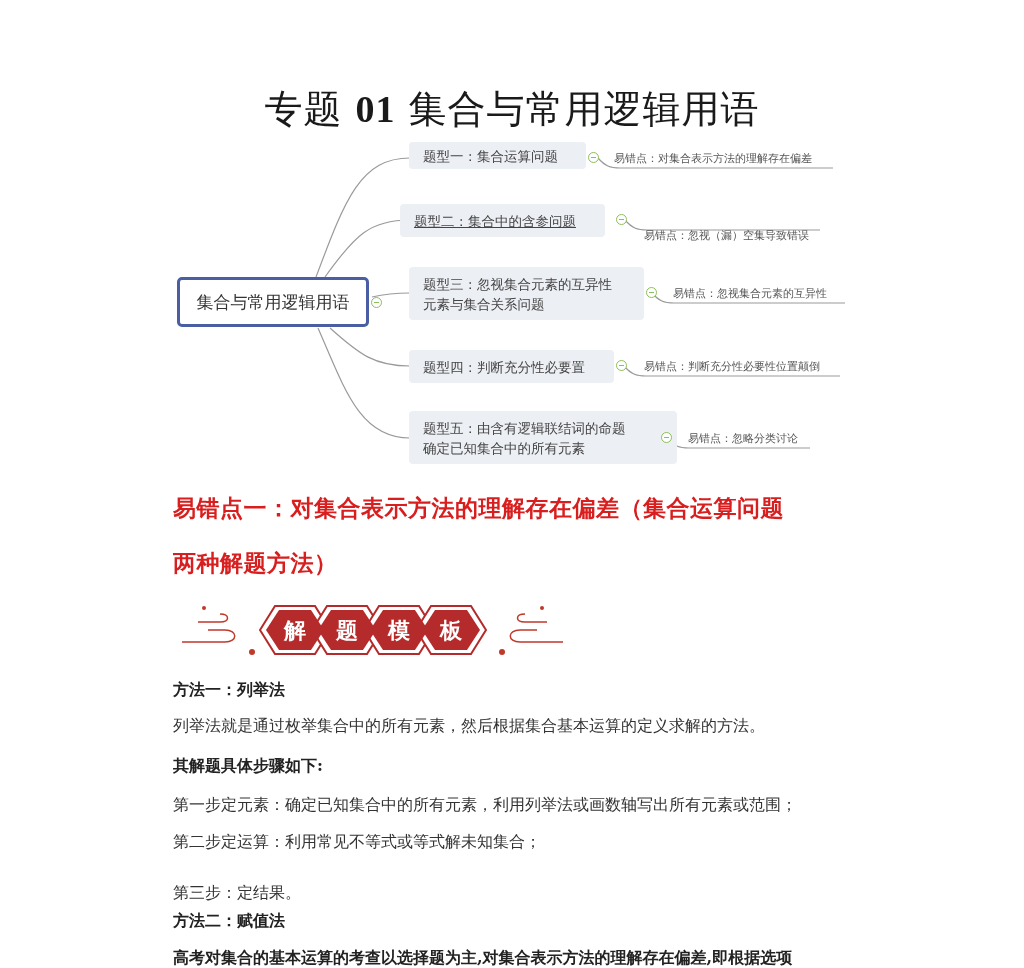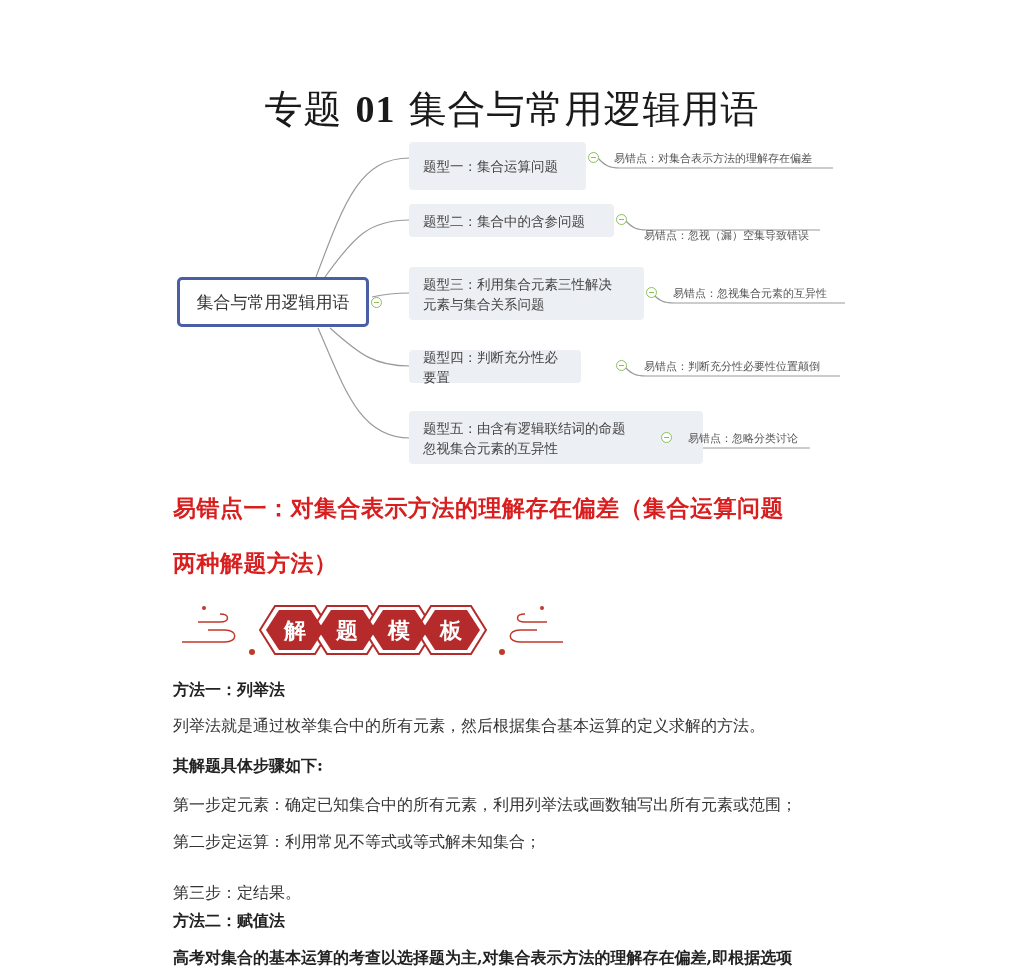--- a/index.html
+++ b/index.html
@@ -51,48 +51,48 @@
     <path d="M624,366 C631,374 636,376 646,376 L840,376"></path>
     <path d="M667,438 C674,446 679,448 689,448 L810,448"></path>
   </g>
 </svg>
 
 <div class="abs root-node">
   <span>集合与常用逻辑用语</span>
 </div>
 <div class="abs toggle" style="left:371px;top:297px;"></div>
 
-<div class="abs topic" style="left:409px;top:142px;width:177px;height:48px;">
+<div class="abs topic" style="left:409px;top:142px;width:177px;height:27px;">
   <span>题型一：集合运算问题</span>
 </div>
 <div class="abs toggle" style="left:588px;top:152px;"></div>
 <div class="abs pitfall" style="left:614px;top:151px;">易错点：对集合表示方法的理解存在偏差</div>
 
-<div class="abs topic" style="left:409px;top:204px;width:205px;height:33px;">
+<div class="abs topic" style="left:400px;top:204px;width:205px;height:33px;text-decoration:underline;">
   <span>题型二：集合中的含参问题</span>
 </div>
 <div class="abs toggle" style="left:616px;top:214px;"></div>
 <div class="abs pitfall" style="left:644px;top:228px;">易错点：忽视（漏）空集导致错误</div>
 
 <div class="abs topic" style="left:409px;top:267px;width:235px;height:53px;flex-direction:column;align-items:flex-start;justify-content:center;">
-  <span>题型三：利用集合元素三性解决</span>
+  <span>题型三：忽视集合元素的互异性</span>
   <span>元素与集合关系问题</span>
 </div>
 <div class="abs toggle" style="left:646px;top:287px;"></div>
 <div class="abs pitfall" style="left:673px;top:286px;">易错点：忽视集合元素的互异性</div>
 
-<div class="abs topic" style="left:409px;top:350px;width:172px;height:33px;">
+<div class="abs topic" style="left:409px;top:350px;width:205px;height:33px;">
   <span>题型四：判断充分性必要置</span>
 </div>
 <div class="abs toggle" style="left:616px;top:360px;"></div>
 <div class="abs pitfall" style="left:644px;top:359px;">易错点：判断充分性必要性位置颠倒</div>
 
-<div class="abs topic" style="left:409px;top:411px;width:294px;height:53px;flex-direction:column;align-items:flex-start;justify-content:center;">
+<div class="abs topic" style="left:409px;top:411px;width:268px;height:53px;flex-direction:column;align-items:flex-start;justify-content:center;">
   <span>题型五：由含有逻辑联结词的命题</span>
-  <span>忽视集合元素的互异性</span>
+  <span>确定已知集合中的所有元素</span>
 </div>
 <div class="abs toggle" style="left:661px;top:432px;"></div>
 <div class="abs pitfall" style="left:688px;top:431px;">易错点：忽略分类讨论</div>
 
 <div class="abs h-red" style="top:493px;">易错点一：对集合表示方法的理解存在偏差（集合运算问题</div>
 <div class="abs h-red" style="top:548px;">两种解题方法）</div>
 
 <div class="abs banner">
   <svg width="385" height="60">
     <g fill="none" stroke="#c0392b" stroke-width="1.5">

